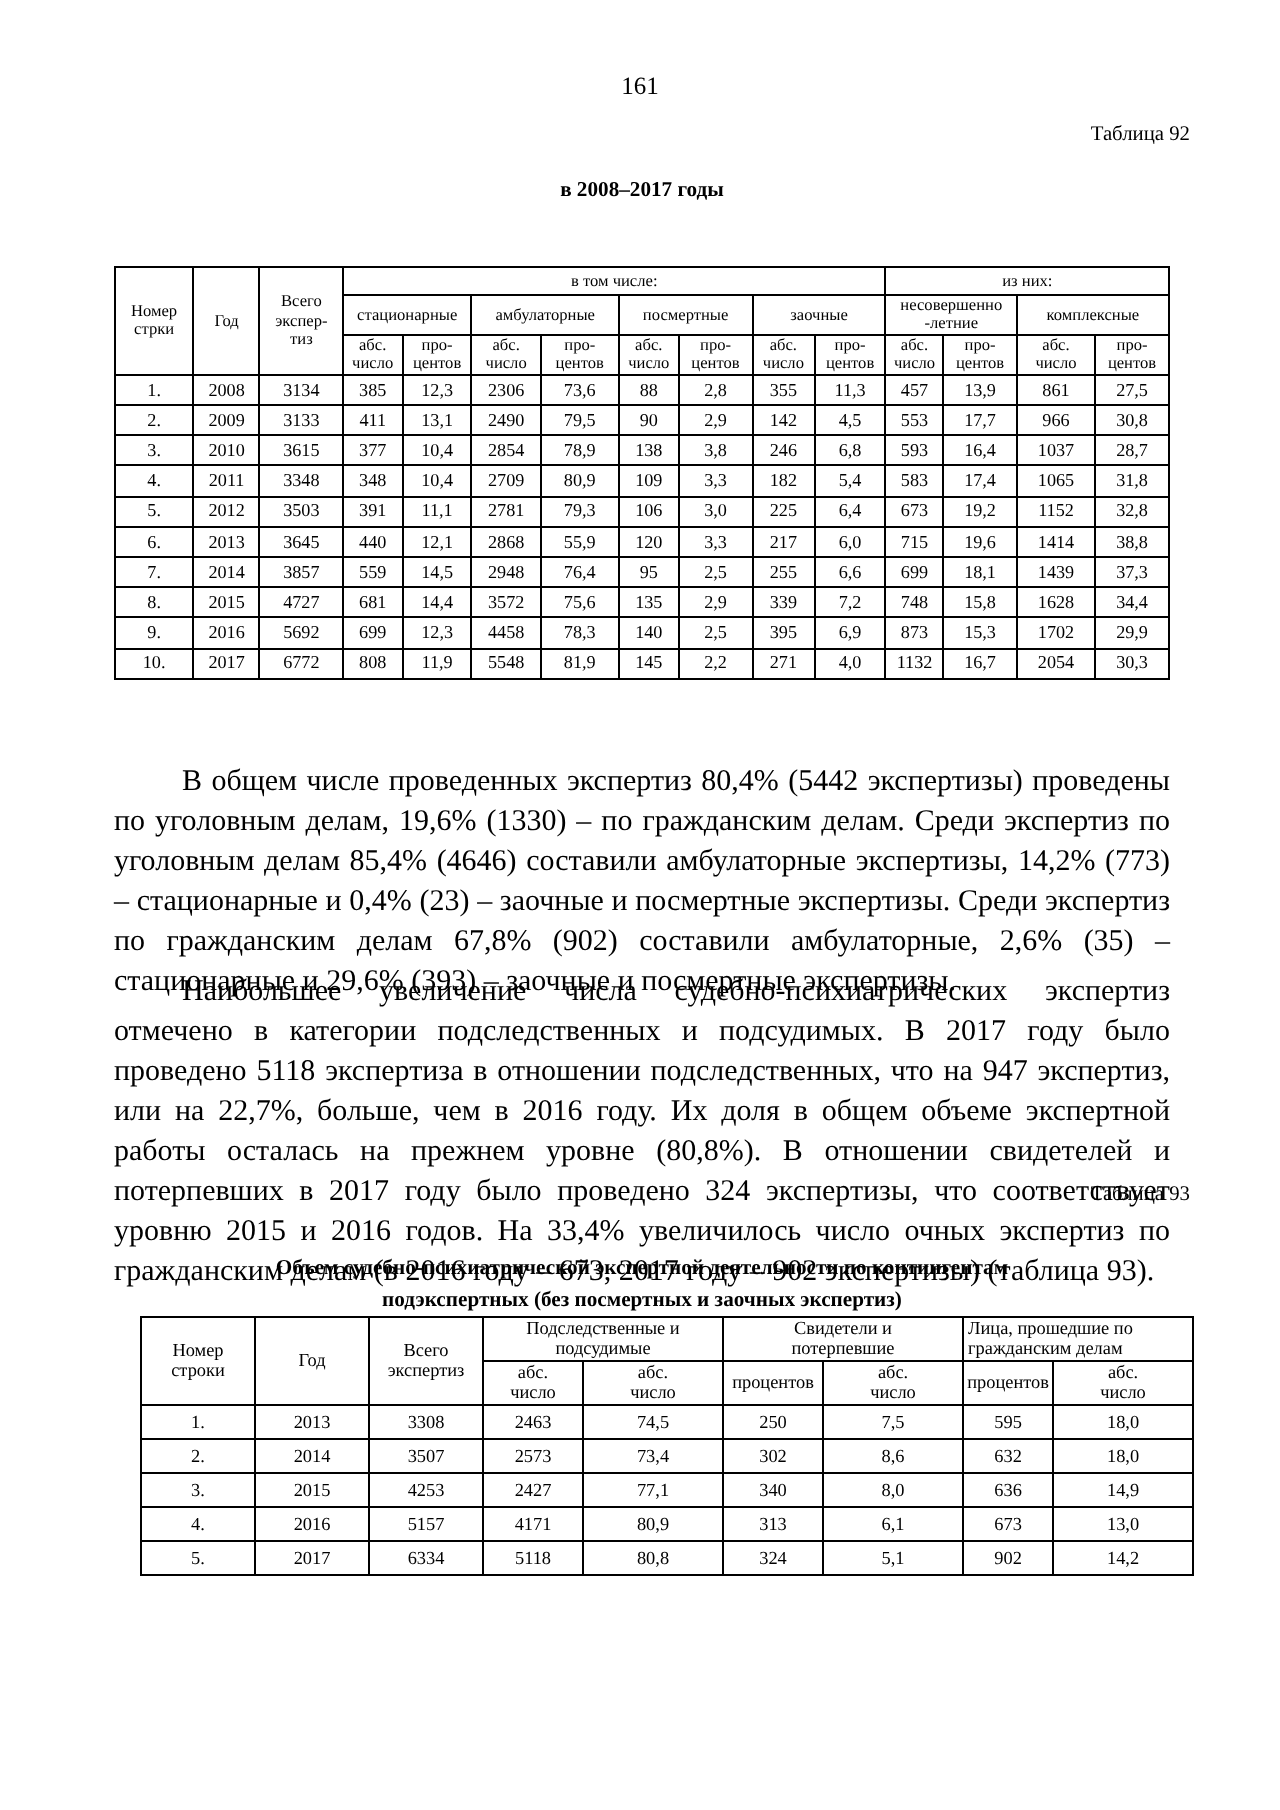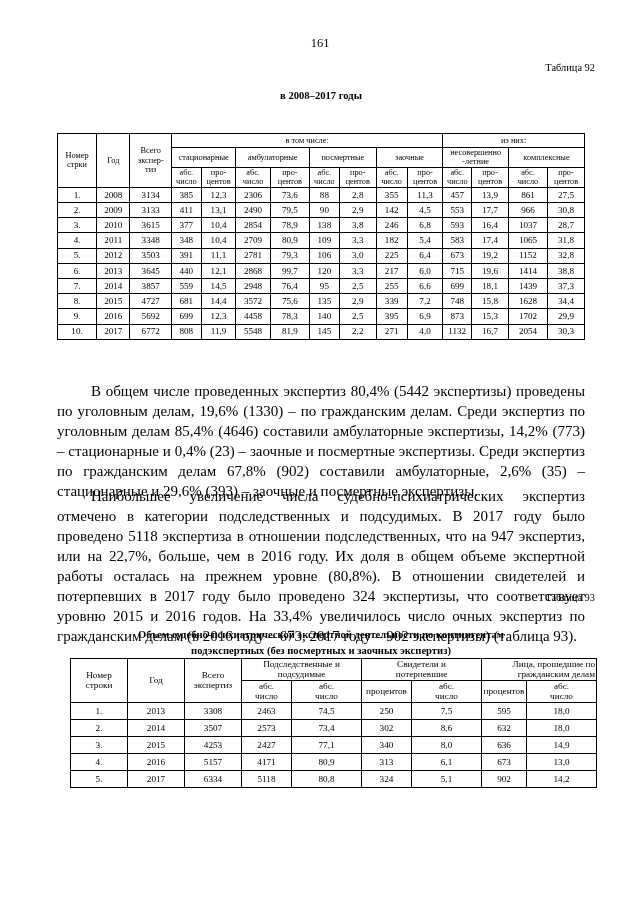--- a/index.html
+++ b/index.html
@@ -76,21 +76,21 @@
   #tbl92 .numrow td { height: 14.2px; font-size: 9.1px; }
 
   #tbl93 {
     left: 70px;
     top: 658px;
     width: 500px;
     font-size: 9.2px;
   }
   #tbl93 td { height: 15px; }
   #tbl93 .numrow td { height: 16px; }
-  #tbl93 .hdr-left { text-align: right; padding-left: 2px; }
+  #tbl93 .hdr-left { text-align: left; padding-left: 2px; }
 
   .para {
     position: absolute;
     left: 57px;
     width: 528px;
     text-align: justify;
     text-justify: inter-word;
     font-size: 15px;
     line-height: 1.33;
     text-indent: 34px;
@@ -292,21 +292,21 @@
           <td>1152</td>
           <td>32,8</td>
         </tr>
         <tr class="numrow">
           <td>6.</td>
           <td>2013</td>
           <td>3645</td>
           <td>440</td>
           <td>12,1</td>
           <td>2868</td>
-          <td>99,7</td>
+          <td>55,9</td>
           <td>120</td>
           <td>3,3</td>
           <td>217</td>
           <td>6,0</td>
           <td>715</td>
           <td>19,6</td>
           <td>1414</td>
           <td>38,8</td>
         </tr>
         <tr class="numrow">

